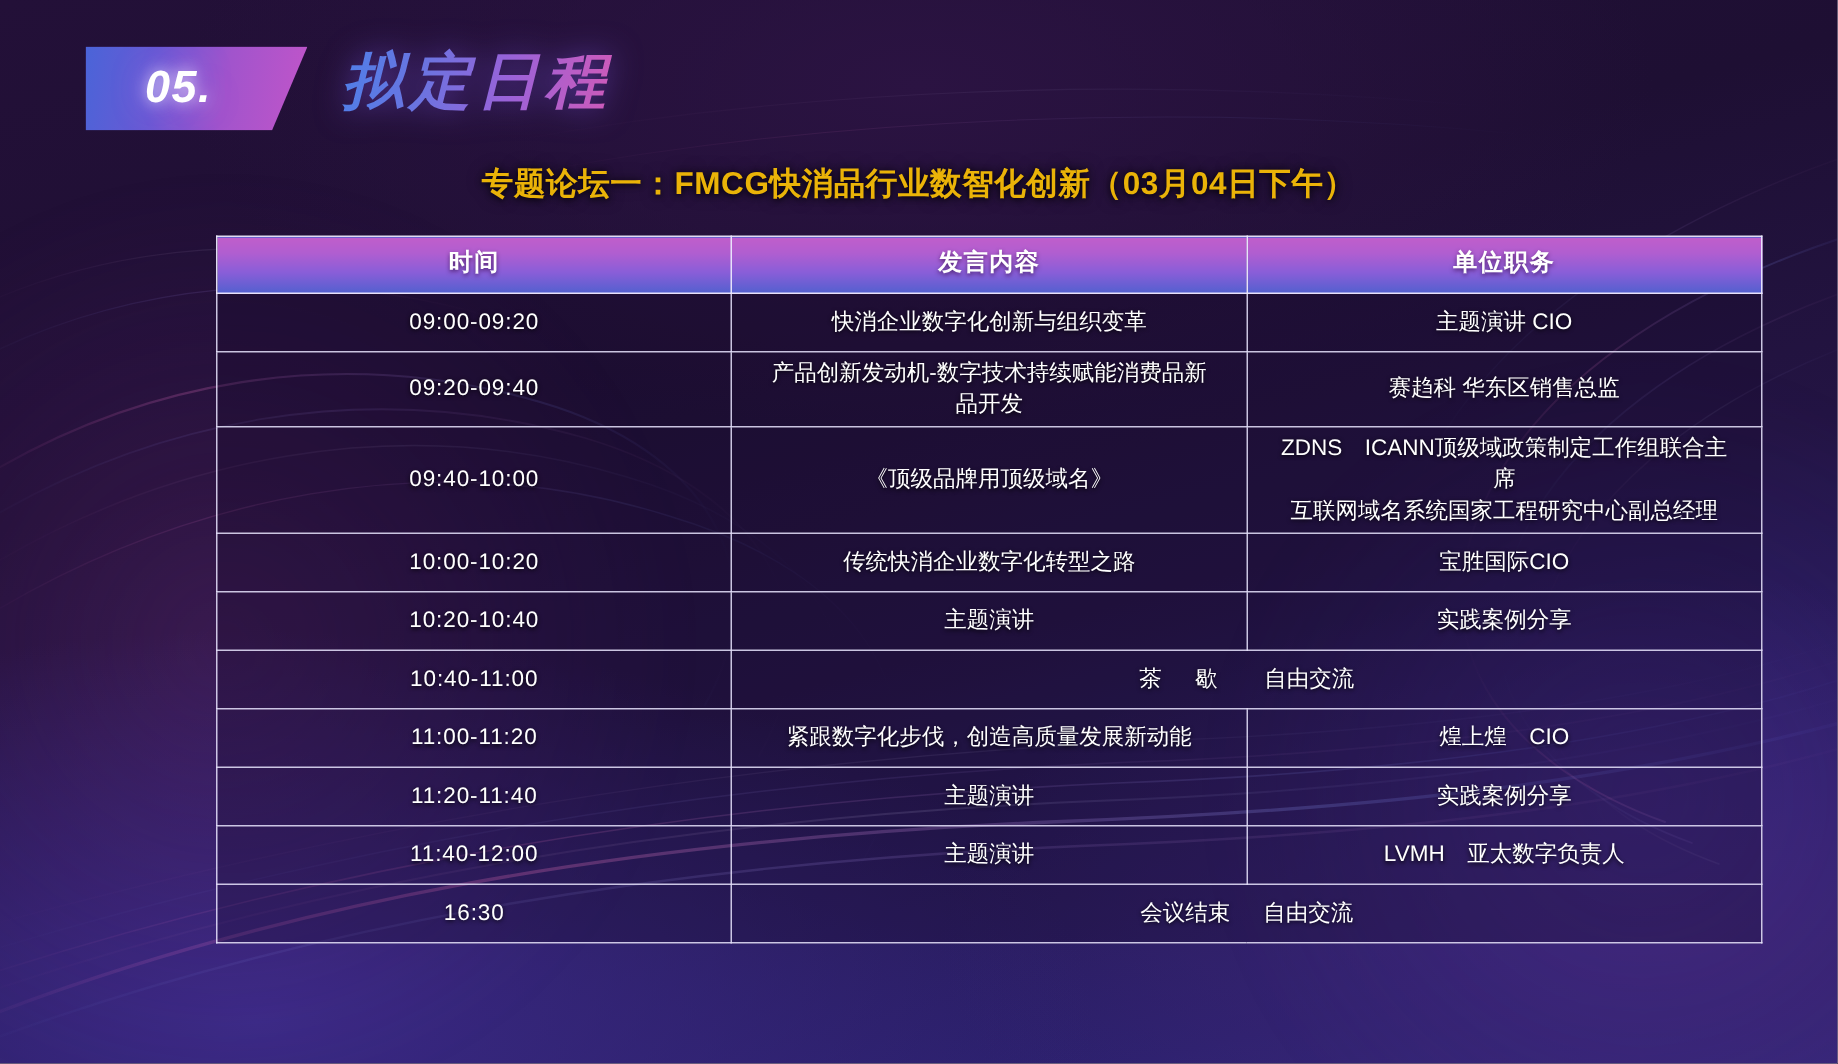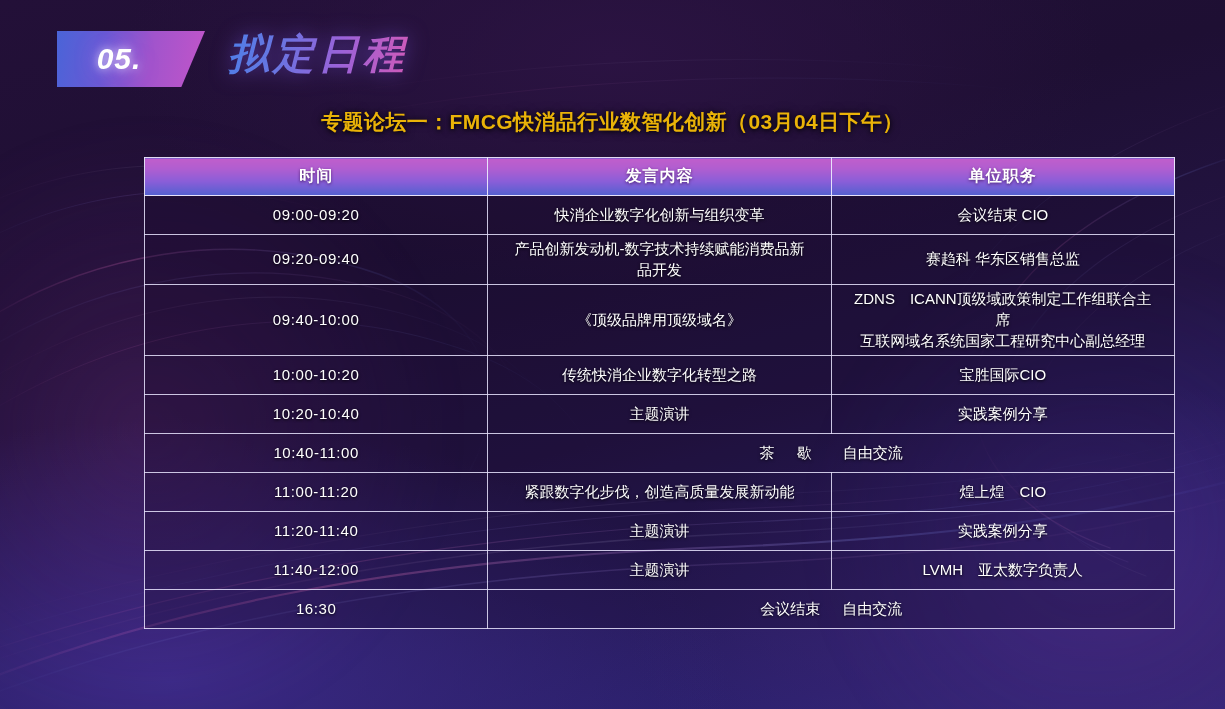--- a/index.html
+++ b/index.html
@@ -240,21 +240,21 @@
           <th class="col-time">时间</th>
           <th>发言内容</th>
           <th>单位职务</th>
         </tr>
       </thead>
       <tbody>
 
         <tr>
           <td class="col-time">09:00-09:20</td>
           <td class="col-topic">快消企业数字化创新与组织变革</td>
-          <td class="col-org">会议结束 CIO</td>
+          <td class="col-org">主题演讲 CIO</td>
         </tr>
 
         <tr>
           <td class="col-time">09:20-09:40</td>
           <td class="col-topic">产品创新发动机-数字技术持续赋能消费品新品开发</td>
           <td class="col-org">赛趋科 华东区销售总监</td>
         </tr>
 
         <tr class="row-tall">
           <td class="col-time">09:40-10:00</td>

